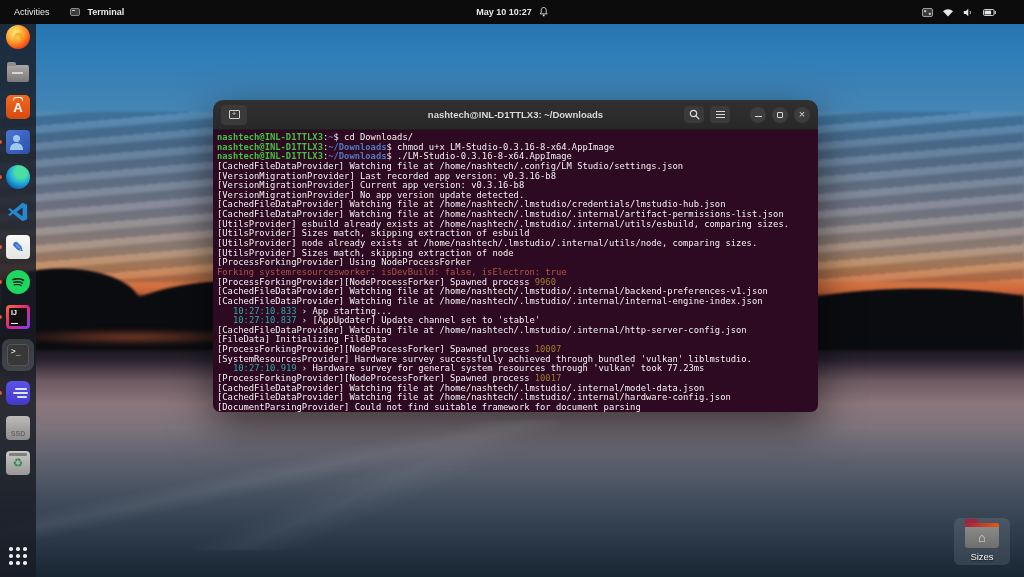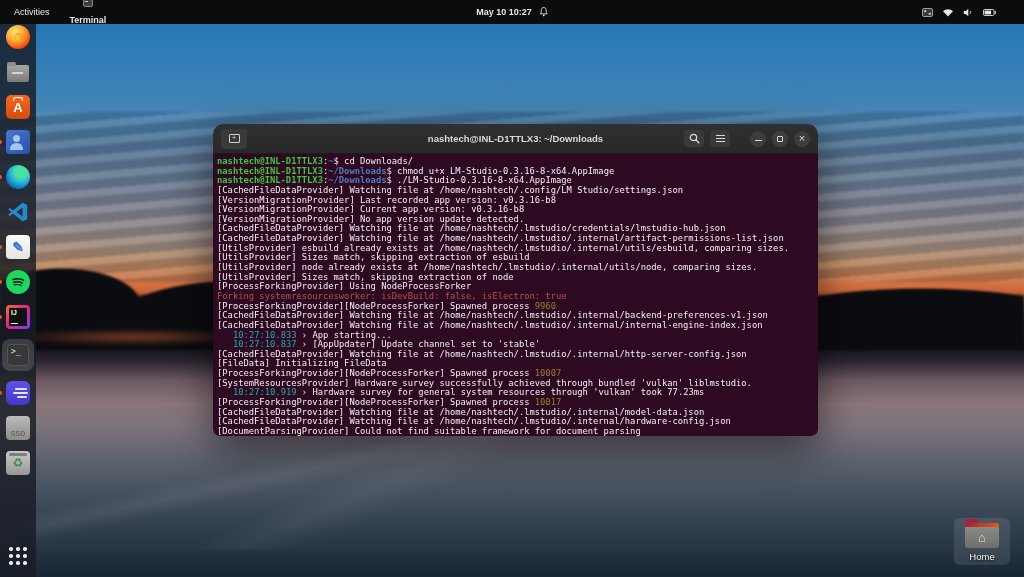--- a/index.html
+++ b/index.html
@@ -33,21 +33,21 @@
     background:
       linear-gradient(168deg, transparent 40%, rgba(200,200,205,0.10) 46%, transparent 52%),
       linear-gradient(156deg, transparent 55%, rgba(190,195,205,0.08) 62%, transparent 70%);
     filter:blur(1px);}
 
   
   .topbar{position:absolute;left:0;top:0;width:1024px;height:24px;background:#0c0c0c;
     display:flex;align-items:center;color:#e8e8e8;font-size:9px;z-index:50;}
   .tb-left{display:flex;align-items:center;gap:18px;padding-left:12px;}
   .tb-activities{padding:0 2px;}
-  .tb-app{display:flex;align-items:center;gap:8px;font-weight:bold;flex-direction:column;}
+  .tb-app{display:flex;align-items:center;gap:8px;font-weight:bold;}
   .tb-app-icon{width:10px;height:8px;background:#3d3d3d;border:1px solid #8a8a8a;border-radius:2px;
     position:relative;}
   .tb-app-icon::after{content:"";position:absolute;left:1px;top:1px;width:3px;height:1px;background:#cfcfcf;}
   .tb-center{position:absolute;left:50%;transform:translateX(-50%);display:flex;align-items:center;gap:7px;font-weight:bold;}
   .tb-right{margin-left:auto;display:flex;align-items:center;gap:9px;padding-right:28px;}
   .tray-svg{display:block;}
 
   
   .dock{position:absolute;left:0;top:16px;width:36px;height:561px;
     background:rgba(24,28,36,0.82);display:flex;flex-direction:column;align-items:center;
@@ -101,21 +101,21 @@
     color:#68666a;font-size:7px;font-weight:bold;align-items:flex-end;padding-bottom:3px;}
   .ic-trash{border-radius:4px;background:linear-gradient(180deg,#cac8c6,#9a9896);
     color:#2e8b57;font-size:12px;position:relative;}
   .ic-trash::before{content:"";position:absolute;top:2px;left:3px;right:3px;height:3px;
     background:#807e7c;border-radius:1px;}
   .app-grid{margin-top:auto;margin-bottom:12px;display:grid;
     grid-template-columns:repeat(3,4px);grid-auto-rows:4px;gap:3px;}
   .app-grid i{width:3.5px;height:3.5px;border-radius:50%;background:#ececec;}
 
   
-  .term-window{position:absolute;left:213px;top:124px;width:605px;height:312px;
+  .term-window{position:absolute;left:213px;top:100px;width:605px;height:312px;
     border-radius:10px 10px 7px 7px;box-shadow:0 14px 44px rgba(0,0,0,0.55);z-index:30;
     display:flex;flex-direction:column;overflow:hidden;}
   .term-titlebar{height:30px;background:linear-gradient(180deg,#303030,#282828);
     display:flex;align-items:center;padding:0 8px;position:relative;flex:0 0 auto;
     border-bottom:1px solid #1d1d1d;}
   .newtab-btn{width:26px;height:20px;border-radius:4px;background:#3a3a3a;
     display:flex;align-items:center;justify-content:center;}
   .newtab-glyph{width:11px;height:9px;border:1px solid #cfcfcf;border-radius:1px;position:relative;}
   .newtab-glyph::before{content:"+";position:absolute;right:0;left:0;top:-2.5px;
     color:#cfcfcf;font-size:8px;text-align:center;}
@@ -310,14 +310,14 @@
       </div>
     </div>
   </div>
   <div class="term-body"><div class="tline"><span class="c-g">nashtech@INL-D1TTLX3</span><span class="c-w">:</span><span class="c-b">~</span><span class="c-w">$ cd Downloads/</span></div><div class="tline"><span class="c-g">nashtech@INL-D1TTLX3</span><span class="c-w">:</span><span class="c-b">~/Downloads</span><span class="c-w">$ chmod u+x LM-Studio-0.3.16-8-x64.AppImage</span></div><div class="tline"><span class="c-g">nashtech@INL-D1TTLX3</span><span class="c-w">:</span><span class="c-b">~/Downloads</span><span class="c-w">$ ./LM-Studio-0.3.16-8-x64.AppImage</span></div><div class="tline"><span class="c-w">[CachedFileDataProvider] Watching file at /home/nashtech/.config/LM Studio/settings.json</span></div><div class="tline"><span class="c-w">[VersionMigrationProvider] Last recorded app version: v0.3.16-b8</span></div><div class="tline"><span class="c-w">[VersionMigrationProvider] Current app version: v0.3.16-b8</span></div><div class="tline"><span class="c-w">[VersionMigrationProvider] No app version update detected.</span></div><div class="tline"><span class="c-w">[CachedFileDataProvider] Watching file at /home/nashtech/.lmstudio/credentials/lmstudio-hub.json</span></div><div class="tline"><span class="c-w">[CachedFileDataProvider] Watching file at /home/nashtech/.lmstudio/.internal/artifact-permissions-list.json</span></div><div class="tline"><span class="c-w">[UtilsProvider] esbuild already exists at /home/nashtech/.lmstudio/.internal/utils/esbuild, comparing sizes.</span></div><div class="tline"><span class="c-w">[UtilsProvider] Sizes match, skipping extraction of esbuild</span></div><div class="tline"><span class="c-w">[UtilsProvider] node already exists at /home/nashtech/.lmstudio/.internal/utils/node, comparing sizes.</span></div><div class="tline"><span class="c-w">[UtilsProvider] Sizes match, skipping extraction of node</span></div><div class="tline"><span class="c-w">[ProcessForkingProvider] Using NodeProcessForker</span></div><div class="tline"><span class="c-r">Forking systemresourcesworker: isDevBuild: false, isElectron: true</span></div><div class="tline"><span class="c-w">[ProcessForkingProvider][NodeProcessForker] Spawned process </span><span class="c-y">9960</span></div><div class="tline"><span class="c-w">[CachedFileDataProvider] Watching file at /home/nashtech/.lmstudio/.internal/backend-preferences-v1.json</span></div><div class="tline"><span class="c-w">[CachedFileDataProvider] Watching file at /home/nashtech/.lmstudio/.internal/internal-engine-index.json</span></div><div class="tline"><span class="c-t">10:27:10.833</span><span class="c-w"> › App starting...</span></div><div class="tline"><span class="c-t">10:27:10.837</span><span class="c-w"> › [AppUpdater] Update channel set to 'stable'</span></div><div class="tline"><span class="c-w">[CachedFileDataProvider] Watching file at /home/nashtech/.lmstudio/.internal/http-server-config.json</span></div><div class="tline"><span class="c-w">[FileData] Initializing FileData</span></div><div class="tline"><span class="c-w">[ProcessForkingProvider][NodeProcessForker] Spawned process </span><span class="c-y">10007</span></div><div class="tline"><span class="c-w">[SystemResourcesProvider] Hardware survey successfully achieved through bundled 'vulkan' liblmstudio.</span></div><div class="tline"><span class="c-t">10:27:10.919</span><span class="c-w"> › Hardware survey for general system resources through 'vulkan' took 77.23ms</span></div><div class="tline"><span class="c-w">[ProcessForkingProvider][NodeProcessForker] Spawned process </span><span class="c-y">10017</span></div><div class="tline"><span class="c-w">[CachedFileDataProvider] Watching file at /home/nashtech/.lmstudio/.internal/model-data.json</span></div><div class="tline"><span class="c-w">[CachedFileDataProvider] Watching file at /home/nashtech/.lmstudio/.internal/hardware-config.json</span></div><div class="tline"><span class="c-w">[DocumentParsingProvider] Could not find suitable framework for document parsing</span></div></div>
 </div>
 
 <div class="home-item">
   <div class="home-folder">
     <span class="home-glyph">⌂</span>
   </div>
-  <div class="home-label">Home</div>
+  <div class="home-label">Sizes</div>
 </div>
 
 </body></html>

